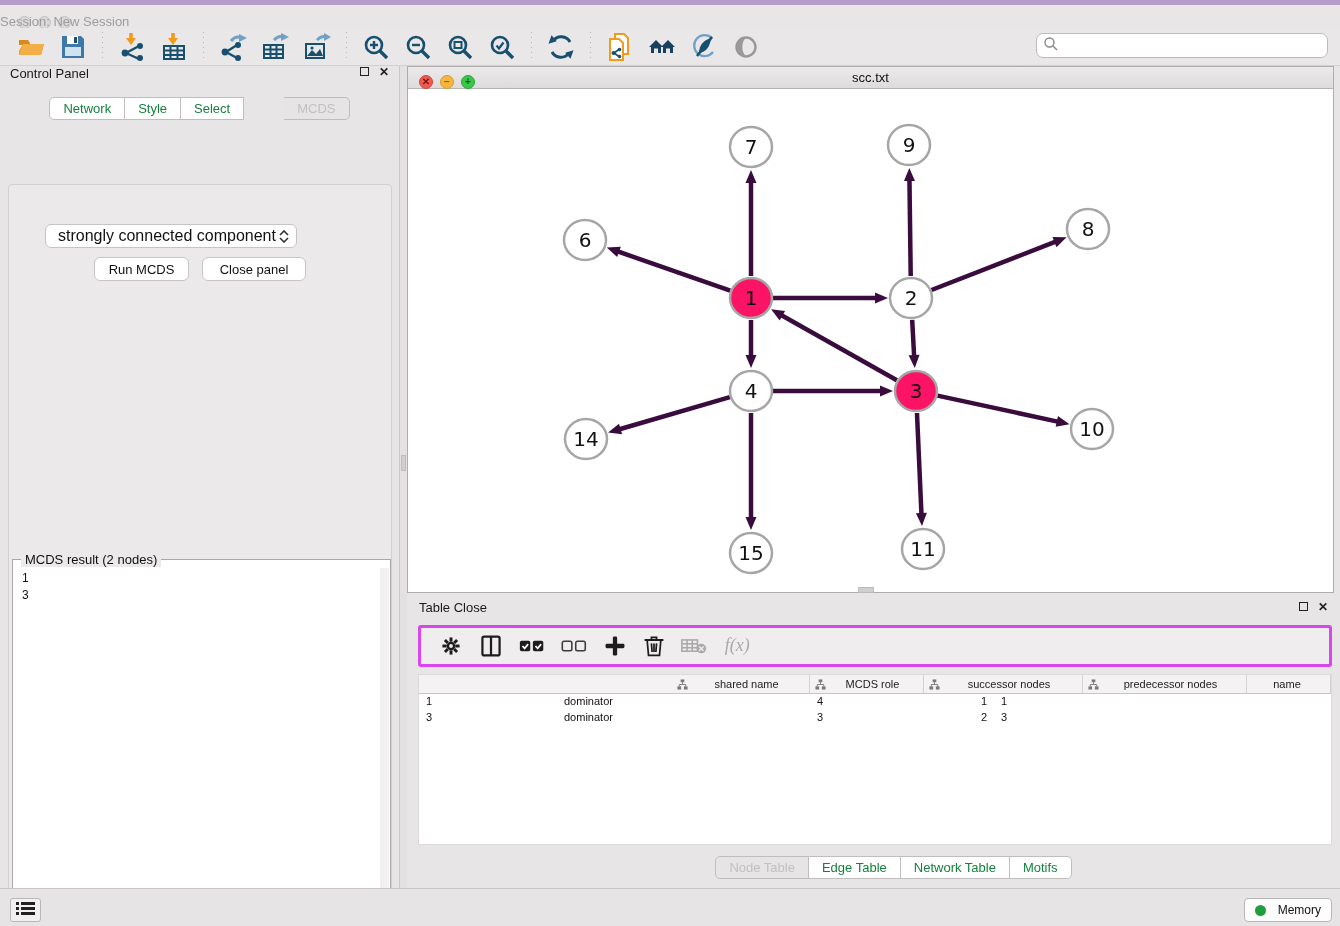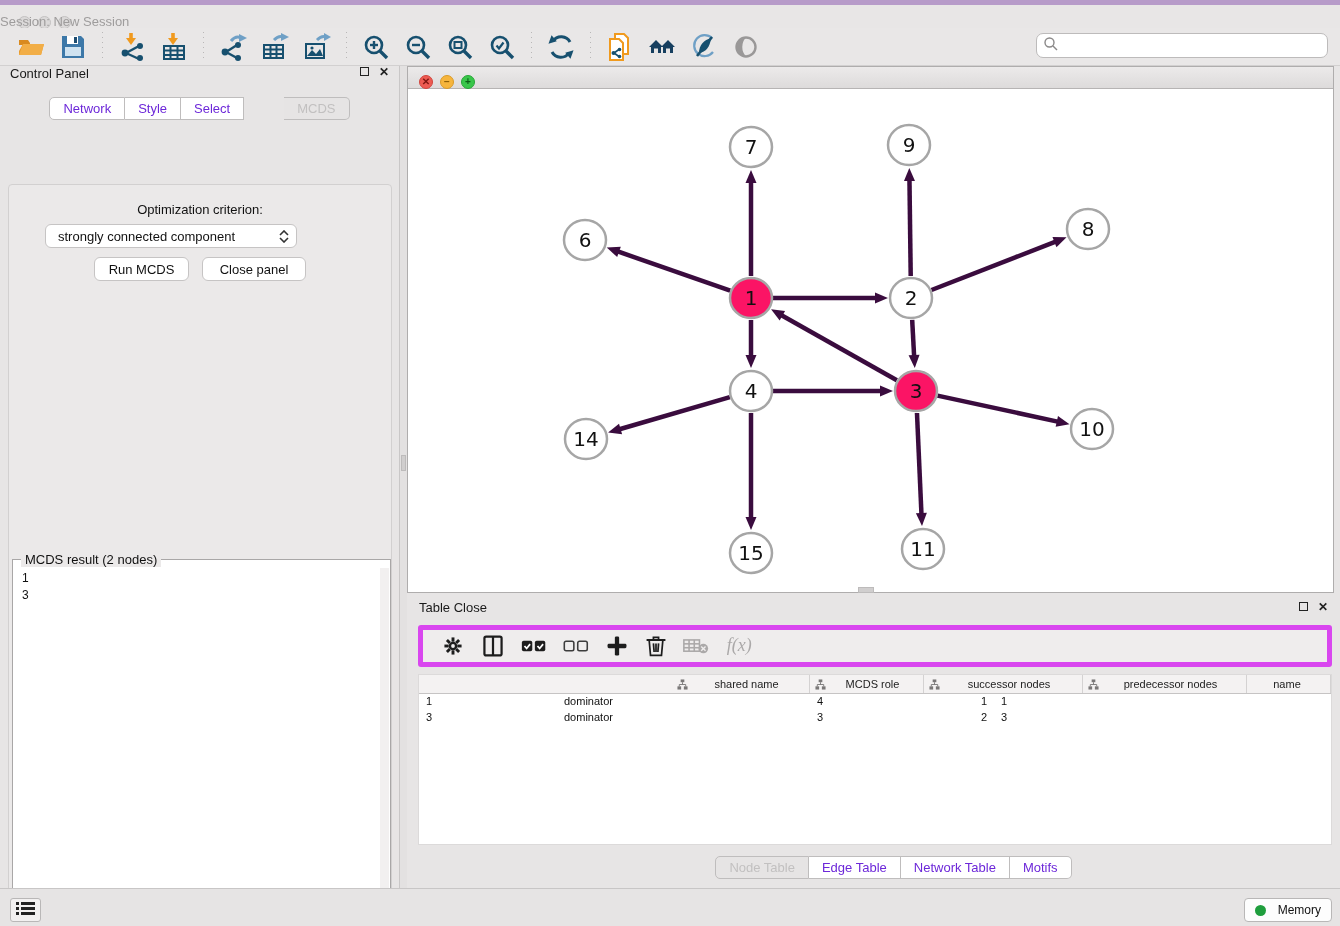--- a/index.html
+++ b/index.html
@@ -23,28 +23,28 @@
   .search-wrap input { border:none; outline:none; flex:1; font-size:13px; background:transparent; height:20px; }
 
   
   .control-panel { left:0; top:66px; width:400px; height:822px; background:#E7E5E5; border-right:1px solid #C9C7C7; }
   .panel-header { height:28px; display:flex; padding:0 10px; font-size:13px; color:#1a1a1a; }
   .panel-header .spacer { flex:1; }
   .win-btn { font-size:12px; color:#222; margin-left:10px; cursor:default; line-height:1; }
   .float-glyph { width:9px; height:9px; border:1.5px solid #222; display:inline-block; }
 
   .seg-tabs { display:flex; justify-content:center; }
-  .seg-tab { font-size:13px; padding:3px 13px; background:#fff; border:1px solid #BFBDBD; border-left:none; color:#6d28d9; cursor:default; }
+  .seg-tab { font-size:13px; padding:3px 13px; background:#fff; border:1px solid #BFBDBD; border-left:none; color:#15803d; cursor:default; }
   .seg-tab:first-child { border-left:1px solid #BFBDBD; border-radius:5px 0 0 5px; }
   .seg-tab:last-child { border-radius:0 5px 5px 0; }
   .seg-tab.disabled-active { background:#E6E4E4; color:#C2C0C0;margin-left:40px; }
 
   .mcds-panel { left:8px; top:118px; width:384px; height:760px; background:#EBE9E9; border:1px solid #D2D0D0; border-radius:4px; }
   .opt-label { top:136px; width:400px; text-align:center; font-size:13px; color:#111; }
-  .criterion-select { left:45px; top:158px; width:252px; height:24px; background:#fff; border:1px solid #C6C4C4; border-radius:6px; font-size:13px; color:#111; display:flex; align-items:center; padding-left:12px; cursor:default; }
+  .criterion-select { left:45px; top:158px; width:252px; height:24px; background:#fff; border:1px solid #C6C4C4; border-radius:6px; font-size:16px; color:#111; display:flex; align-items:center; padding-left:12px; cursor:default; }
   .stepper { position:absolute; right:5px; top:3px; width:14px; height:17px; display:flex; flex-direction:column; align-items:center; justify-content:center; }
   .stepper svg { display:block; }
   .btn { background:#fff; border:1px solid #C6C4C4; border-radius:6px; font-size:13px; color:#111; height:24px; display:inline-flex; align-items:center; justify-content:center; cursor:default; }
   .run-btn { left:94px; top:191px; width:95px; }
   .closep-btn { left:202px; top:191px; width:104px; }
 
   .result-group { left:12px; top:493px; width:379px; height:384px; border:1px solid #A9A7A7; background:#fff; }
   .result-title { position:absolute; top:-8px; left:8px; background:#EBE9E9; padding:0 4px; font-size:13px; color:#111; }
   .result-body { position:absolute; left:1px; top:8px; right:10px; bottom:1px; font-size:12px; color:#111; padding:2px 0 0 8px; line-height:17px; }
   .result-scroll { position:absolute; top:8px; right:1px; width:9px; bottom:1px; background:#F2F0F0; }
@@ -60,21 +60,21 @@
   .tl-red { background:#EE5B52; border:1px solid #D0453E; color:#7E1510; }
   .tl-yellow { background:#F6B53D; border:1px solid #DA9B28; color:#8A5D07; }
   .tl-green { background:#39C64A; border:1px solid #27A637; color:#0B5E17; }
   .net-lights { left:11px; top:4px; }
   .net-canvas { position:absolute; left:0; top:22px; width:925px; height:503px; background:#fff; }
   .grip-h { left:858px; top:587px; width:16px; height:6px; background:#D0CECE; border:1px solid #BDBBBB; }
 
   
   .table-panel { left:407px; top:593px; width:933px; height:295px; background:#E7E5E5; }
   .tp-header { height:28px; display:flex; align-items:center; padding:0 12px; font-size:13px; color:#1a1a1a; }
-  .tp-toolbar { left:11px; top:32px; width:914px; height:42px; background:#EFEDED; border:5px solid #d946ef; border-radius:3px; display:flex; align-items:center; padding-left:10px; position:absolute; }
+  .tp-toolbar { left:11px; top:32px; width:914px; height:42px; background:#EFEDED; border:3px solid #d946ef; border-radius:3px; display:flex; align-items:center; padding-left:10px; position:absolute; }
   .tp-tool { margin:0 8px; display:flex; align-items:center; cursor:default; }
   .table-wrap { position:absolute; left:11px; top:81px; width:914px; height:171px; background:#fff; border:1px solid #DCDADA; overflow:hidden; }
   .thead { display:flex; background:#F4F2F2; border-bottom:1px solid #C6C4C4; height:19px;justify-content:flex-end; }
   .th { display:flex; align-items:center; border-right:1px solid #D4D2D2; font-size:11px; color:#222; padding-left:5px; position:relative; }
   .th .th-label { flex:1; text-align:center; padding-right:8px; }
   .trow { display:flex; height:16px; font-size:11px; color:#111; }
   .td { padding:1px 7px 0 7px; overflow:hidden; white-space:nowrap; }
   .td.num { text-align:right; }
 
   .tp-tabs { position:absolute; left:0; top:263px; width:933px; display:flex; }
@@ -269,21 +269,20 @@
     <span class="win-btn" style="font-weight:bold;">✕</span>
   </div>
   <div class="seg-tabs" id="cp-tabs" style="position: relative; top: 3px;">
       <div class="seg-tab">Network</div>
       <div class="seg-tab">Style</div>
       <div class="seg-tab">Select</div>
       <div class="seg-tab disabled-active">MCDS</div>
     </div>
 
   <div class="abs mcds-panel"></div>
-  <div class="abs opt-label">Optimization criterion:</div>
 
   <div class="abs criterion-select">
     <span>strongly connected component</span>
     <span class="stepper">
       <svg width="10" height="6" viewBox="0 0 10 6">
           <path d="M1 5 L5 1 L9 5" fill="none" stroke="#333" stroke-width="1.6"></path>
         </svg>
       <svg width="10" height="6" viewBox="0 0 10 6" style="margin-top:1px;">
           <path d="M1 1 L5 5 L9 1" fill="none" stroke="#333" stroke-width="1.6"></path>
         </svg>
@@ -305,20 +304,21 @@
 
 <div class="abs splitter-v">
     <div class="abs grip-v"></div>
   </div>
 
 <div class="abs network-window">
   <div class="net-titlebar">
     <div class="abs net-lights">
       <span class="tl tl-red">✕</span><span class="tl tl-yellow">−</span><span class="tl tl-green">+</span>
     </div>
+    <div class="abs net-title">scc.txt</div>
   </div>
   <svg class="net-canvas" id="graph-svg" viewBox="0 0 925 503">
       <line x1="343" y1="187" x2="343" y2="92" stroke="#3A0C3E" stroke-width="4.5"></line>
       <polygon points="343,81 348.5,94 337.5,94" fill="#3A0C3E"></polygon>
       <line x1="322.23121807335133" y1="201.7434376400866" x2="209.0972084320934" y2="162.2146872835025" stroke="#3A0C3E" stroke-width="4.5"></line>
       <polygon points="198.71281746876906,158.5864061035458 212.7994201063125,157.6821792891052 209.17113892635584,168.06657025242953" fill="#3A0C3E"></polygon>
       <line x1="365" y1="209" x2="469" y2="209" stroke="#3A0C3E" stroke-width="4.5"></line>
       <polygon points="480,209 467,214.5 467,203.5" fill="#3A0C3E"></polygon>
       <line x1="343" y1="231" x2="343" y2="268" stroke="#3A0C3E" stroke-width="4.5"></line>
       <polygon points="343,279 337.5,266 348.5,266" fill="#3A0C3E"></polygon>

